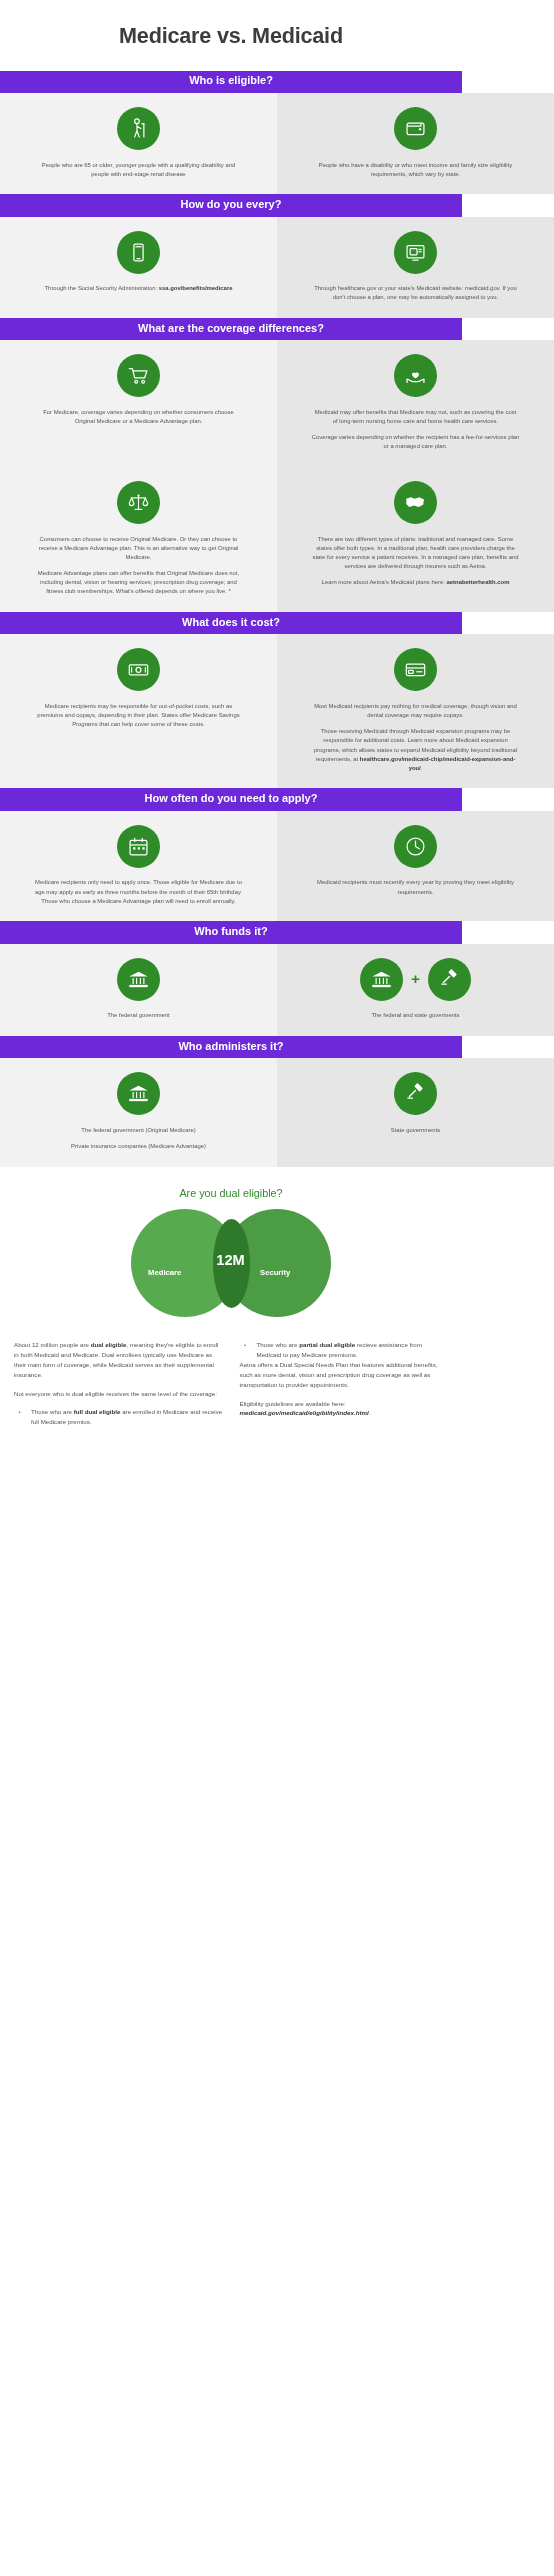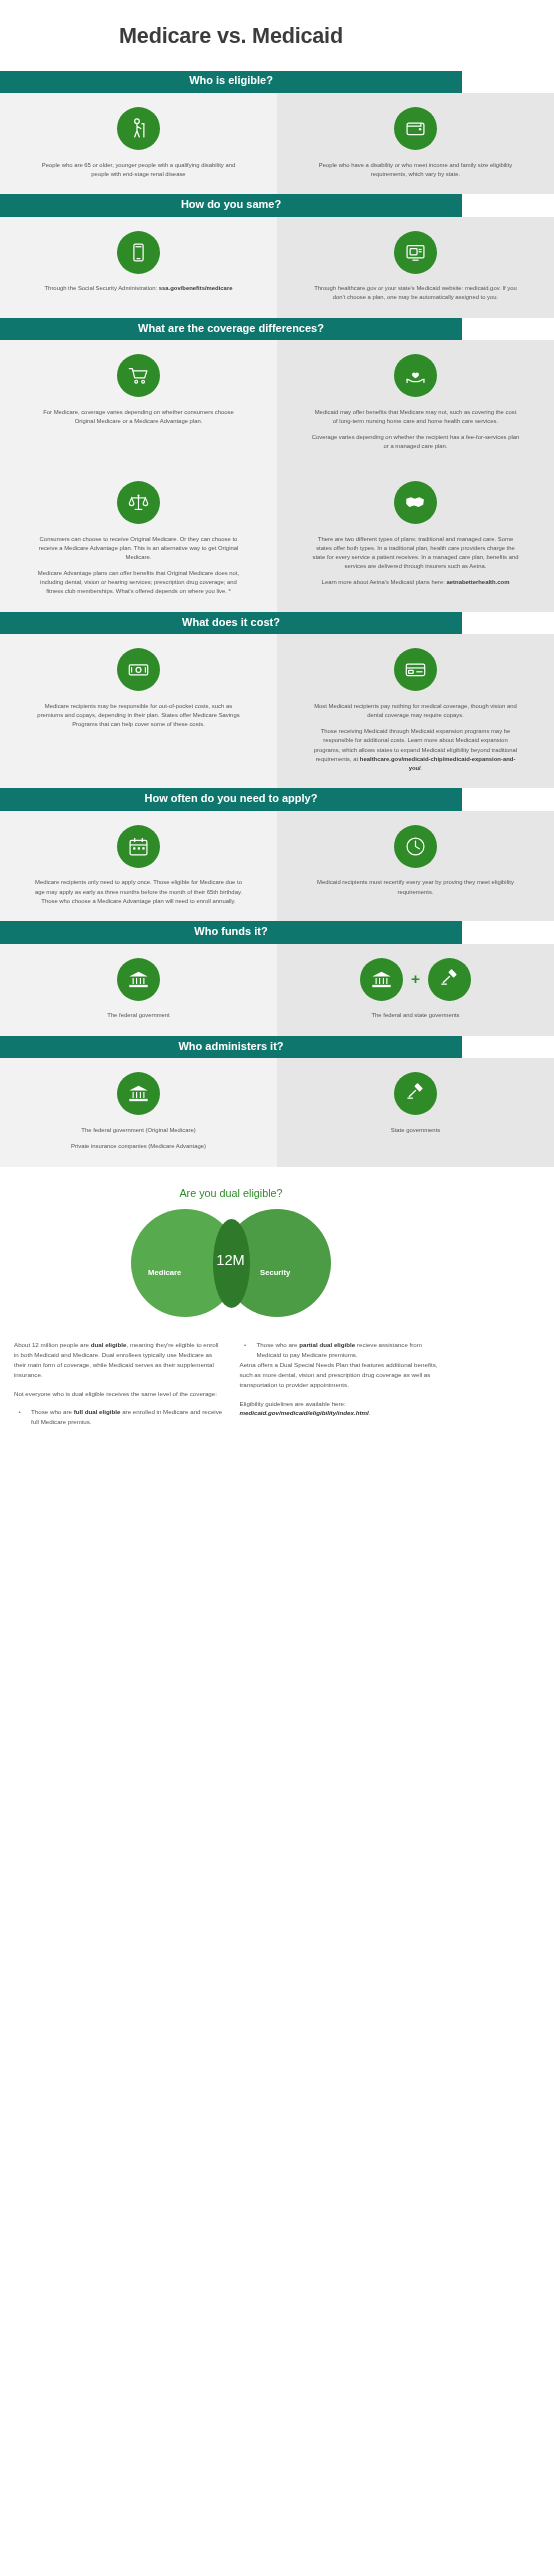--- a/index.html
+++ b/index.html
@@ -19,21 +19,21 @@
   }
   .title {
     font-size: 21.6px;
     font-weight: bold;
     color: #3c3c3c;
     letter-spacing: -0.2px;
   }
 
   
   .bar {
-    background: #0f766e;
+    background: #6d28d9;
     color: #ffffff;
     text-align: center;
     font-size: 11px;
     font-weight: bold;
     padding: 3.9px 0 4.6px 0;
     line-height: 1.25;
   }
 
   
   .cols { display: flex; width: 554px; }
@@ -129,21 +129,21 @@
   .venn-label.left  { left: 17px; }
   .venn-label.right { left: 129px; }
   .venn-center {
     position: absolute;
     left: 75px;
     top: 43px;
     width: 49px;
     text-align: center;
     color: #ffffff;
     font-size: 14.6px;
-    font-weight: normal;
+    font-weight: bold;
   }
 
   
   .footer {
     background: #ffffff;
     display: flex;
     padding: 15.4px 14px 23px 14px;
     gap: 17px;
   }
   .footer-col { width: 50%; }
@@ -204,21 +204,21 @@
         <svg width="23" height="23" viewBox="0 0 30 30" fill="none" stroke="#fff" stroke-width="1.6">
           <rect x="4" y="8" width="22" height="15" rx="2.5"></rect>
           <path d="M4 12 L22 12 L22 8"></path>
           <circle cx="21" cy="16" r="1.6" fill="#fff" stroke="none"></circle>
         </svg>
       </div>
       <div class="body-text">People who have a disability or who meet income and family  size eligibility requirements, which vary by state.</div>
     </div>
   </div>
 
-  <div class="bar">How do you same?</div>
+  <div class="bar">How do you every?</div>
   <div class="cols">
     <div class="col left">
       <div class="icon-circle">
         <svg width="23" height="23" viewBox="0 0 30 30" fill="none" stroke="#fff" stroke-width="1.6">
           <rect x="9" y="4" width="12" height="22" rx="2"></rect>
           <line x1="12.5" y1="23" x2="17.5" y2="23"></line>
           <line x1="11" y1="7.5" x2="19" y2="7.5"></line>
         </svg>
       </div>
       <div class="body-text">Through the Social Security Administration: <b>ssa.gov/benefits/medicare</b></div>

